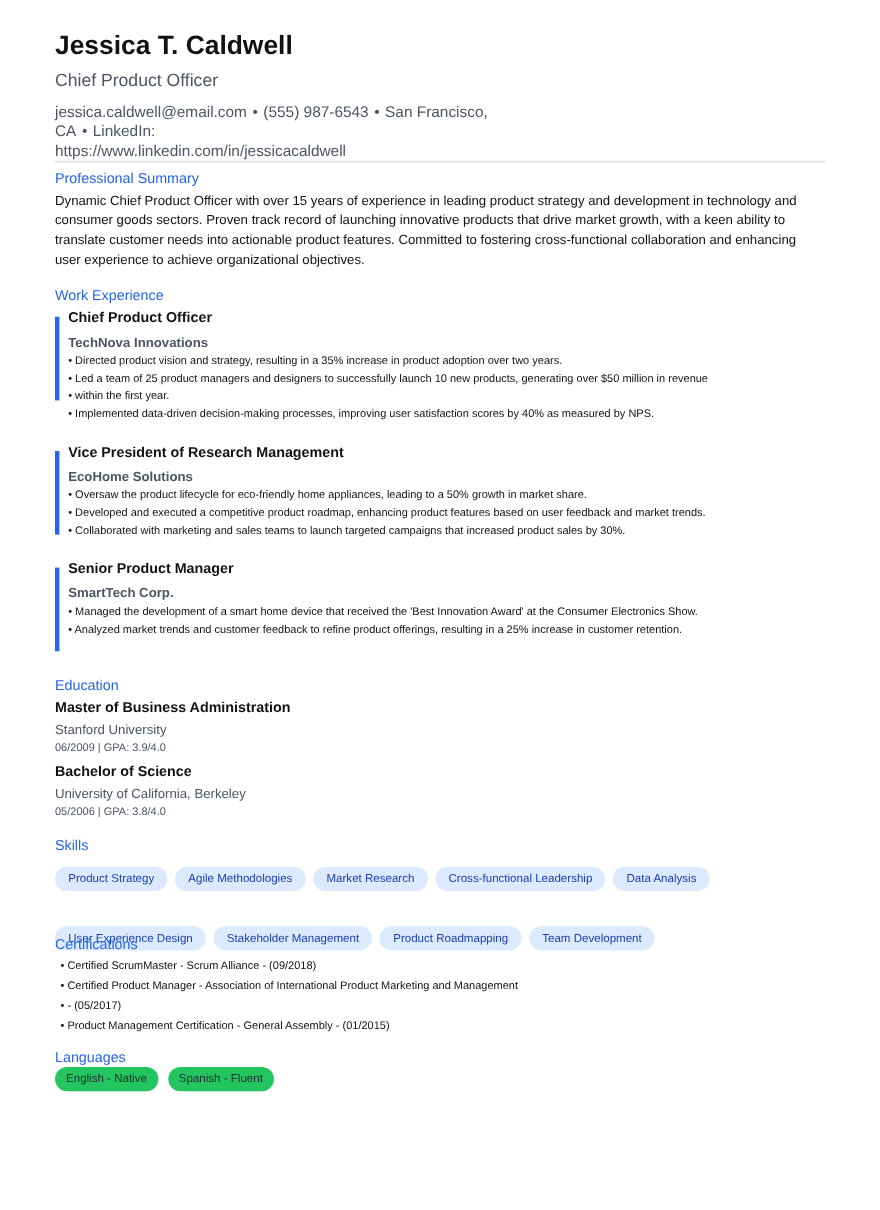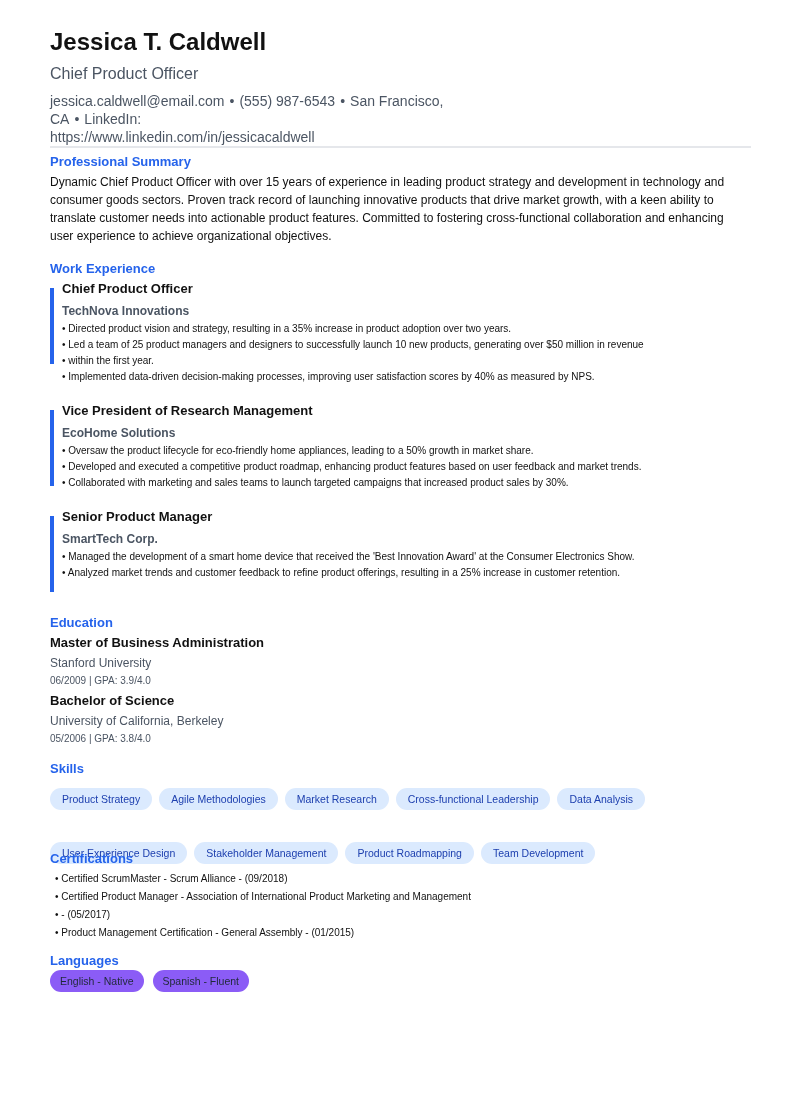--- a/index.html
+++ b/index.html
@@ -6,39 +6,39 @@
     html, body { width: 800px; height: 1100px; background: #ffffff; }
     body { font-family: "Liberation Sans", sans-serif; color: #111111; position: relative; overflow: hidden; }
     .page { position: absolute; left: 50px; top: 0; width: 701px; }
 
     .name { position: absolute; top: 27px; left: 0; font-size: 24px; font-weight: bold; color: #111111; line-height: 30px; white-space: nowrap; }
     .title { position: absolute; top: 64px; left: 0; font-size: 16px; color: #4b5563; line-height: 20px; white-space: nowrap; }
     .contact { position: absolute; top: 92px; left: 0; width: 420px; font-size: 14px; color: #4b5563; line-height: 18px; }
     .contact .sep { margin: 0 5px; }
     .divider { position: absolute; top: 146px; left: 0; width: 701px; height: 2px; background: #e5e7eb; }
 
-    .section-title { position: absolute; left: 0; font-size: 13px; font-weight: bold; color: #2563eb; line-height: 16px; white-space: nowrap; }
+    .section-title { position: absolute; left: 0; font-size: 13px; font-weight: normal; color: #2563eb; line-height: 16px; white-space: nowrap; }
 
     .summary { position: absolute; top: 173px; left: 0; width: 700px; font-size: 12px; line-height: 18px; color: #111111; }
 
     .job { position: absolute; left: 0; width: 701px; }
     .job .bar { position: absolute; left: 0; width: 4px; background: #2563eb; }
     .job .role { position: absolute; left: 12px; top: 0; font-size: 13px; font-weight: bold; color: #111111; line-height: 16px; white-space: nowrap; }
     .job .company { position: absolute; left: 12px; top: 22px; font-size: 12px; font-weight: bold; color: #4b5563; line-height: 16px; white-space: nowrap; }
     .job ul { position: absolute; left: 12px; top: 40px; list-style: none; }
     .job li { font-size: 10px; line-height: 16px; color: #111111; white-space: nowrap; }
 
     .edu-degree { position: absolute; left: 0; font-size: 13px; font-weight: bold; color: #111111; line-height: 16px; white-space: nowrap; }
     .edu-school { position: absolute; left: 0; font-size: 12px; color: #4b5563; line-height: 16px; white-space: nowrap; }
     .edu-meta { position: absolute; left: 0; font-size: 10px; color: #4b5563; line-height: 14px; white-space: nowrap; }
 
     .pills { position: absolute; left: 0; width: 701px; display: flex; flex-wrap: wrap; gap: 16px 7px; }
     .pill { display: inline-block; height: 22px; line-height: 22px; padding: 0 12px; border-radius: 11px; font-size: 10.5px; white-space: nowrap; }
     .pill.skill { background: #dbeafe; color: #1e40af; }
-    .pill.lang { background: #8b5cf6; color: #1f2937; padding: 0 10px; }
+    .pill.lang { background: #22c55e; color: #1f2937; padding: 0 10px; }
 
     .certs { position: absolute; left: 5px; top: 870px; list-style: none; }
     .certs li { font-size: 10px; line-height: 18px; color: #111111; white-space: nowrap; }
   </style>
 </head>
 <body>
 
 <div class="page">
 
   <div class="name">Jessica T. Caldwell</div>

